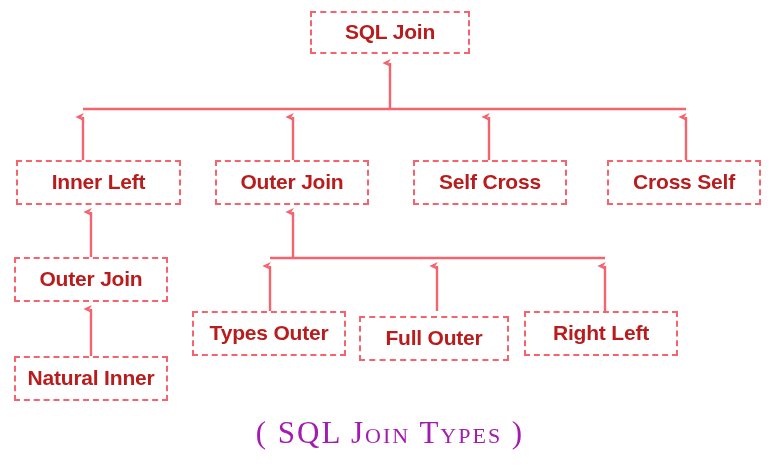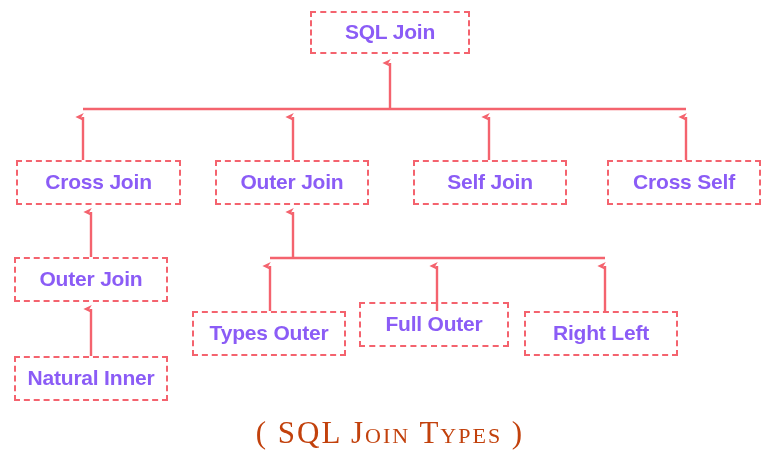--- a/index.html
+++ b/index.html
@@ -32,56 +32,56 @@
   
   .node {
     position: absolute;
     z-index: 2;
     box-sizing: border-box;
     border: 2.5px dashed #f4636e;
     background: transparent;
     display: flex;
     align-items: center;
     justify-content: center;
-    color: #8b5cf6;
+    color: #b91c1c;
     font-size: 21px;
     font-weight: 600;
     letter-spacing: -0.2px;
     white-space: nowrap;
     line-height: 1;
   }
   .node-label {
     display: block;
     transform: translateY(-1px);
   }
   
   #node-sql-join      { left: 310px; top: 11px;  width: 160px; height: 43px; }
   #node-inner-join    { left: 16px;  top: 160px; width: 165px; height: 45px; }
   #node-outer-join    { left: 215px; top: 160px; width: 154px; height: 45px; }
   #node-self-join     { left: 413px; top: 160px; width: 154px; height: 45px; }
   #node-cross-join    { left: 607px; top: 160px; width: 154px; height: 45px; }
   #node-equi-join     { left: 14px;  top: 257px; width: 154px; height: 45px; }
   #node-natural-join  { left: 14px;  top: 356px; width: 154px; height: 45px; }
   #node-left-outer    { left: 192px; top: 311px; width: 154px; height: 45px; }
-  #node-full-outer    { left: 359px; top: 302px; width: 150px; height: 45px; }
+  #node-full-outer    { left: 359px; top: 316px; width: 150px; height: 45px; }
   #node-right-outer   { left: 524px; top: 311px; width: 154px; height: 45px; }
 
   
   #caption {
     position: absolute;
     z-index: 2;
     left: 0;
     top: 415px;
     width: 780px;
     text-align: center;
     font-family: "Liberation Serif", serif;
     font-size: 31px;
     font-variant: small-caps;
     letter-spacing: 2px;
-    color: #c2410c;
+    color: #a21caf;
     white-space: nowrap;
   }
 </style>
 </head>
 <body>
 
 <div id="diagram">
 
   <svg id="connectors" viewBox="0 0 780 465">
     <defs>
@@ -111,29 +111,29 @@
       <line x1="437" y1="311" x2="437" y2="266" marker-end="url(#arrowUp)"></line>
       <line x1="605" y1="311" x2="605" y2="266" marker-end="url(#arrowUp)"></line>
     </g>
   </svg>
 
   <div class="node" id="node-sql-join">
     <span class="node-label">SQL Join</span>
   </div>
 
   <div class="node" id="node-inner-join">
-    <span class="node-label">Cross Join</span>
+    <span class="node-label">Inner Left</span>
   </div>
 
   <div class="node" id="node-outer-join">
     <span class="node-label">Outer Join</span>
   </div>
 
   <div class="node" id="node-self-join">
-    <span class="node-label">Self Join</span>
+    <span class="node-label">Self Cross</span>
   </div>
 
   <div class="node" id="node-cross-join">
     <span class="node-label">Cross Self</span>
   </div>
 
   <div class="node" id="node-equi-join">
     <span class="node-label">Outer Join</span>
   </div>
 

